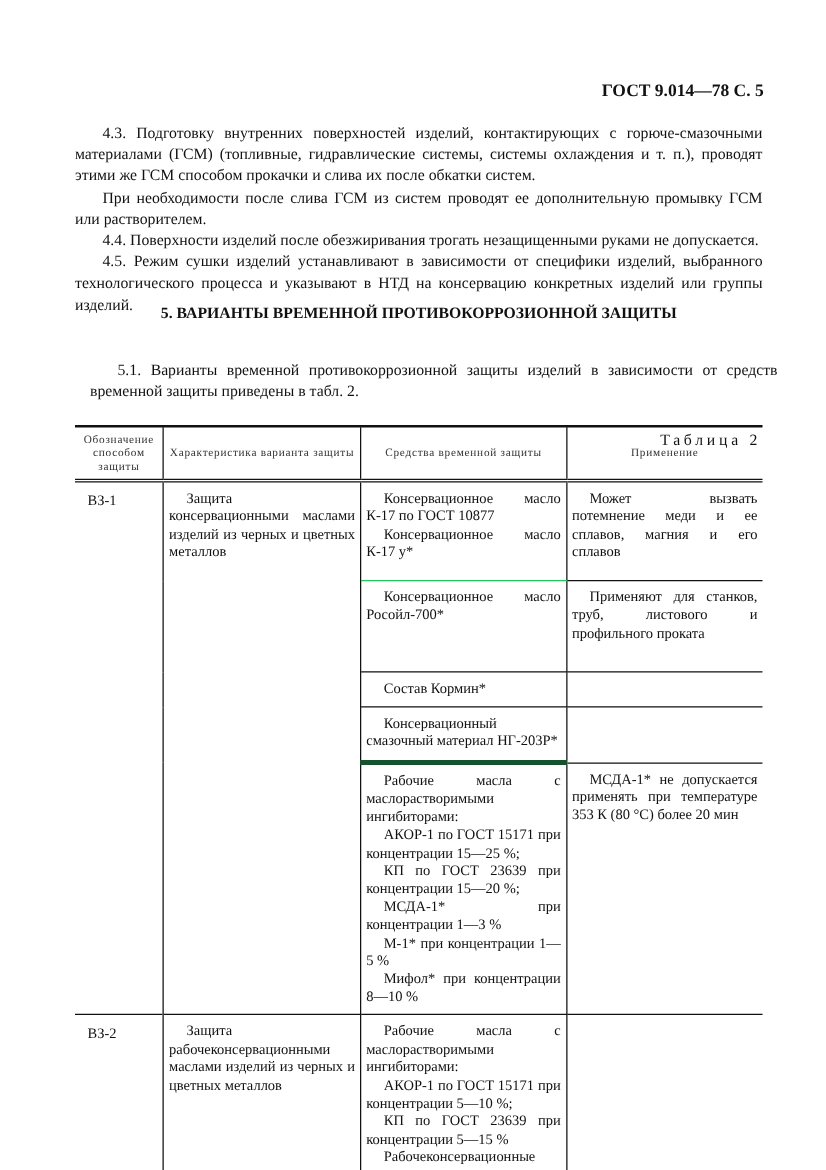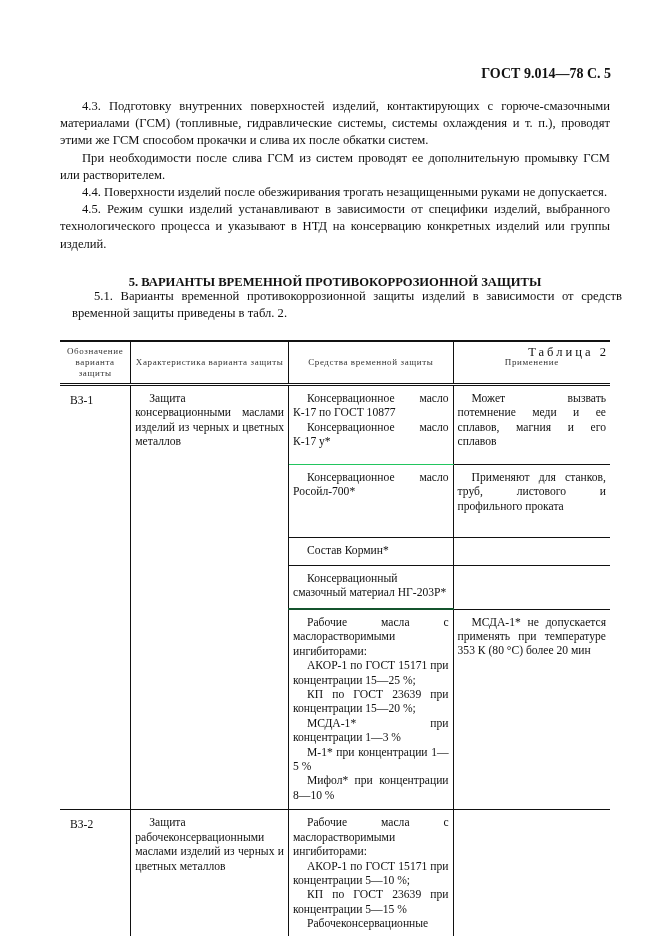--- a/index.html
+++ b/index.html
@@ -1,21 +1,21 @@
 <!DOCTYPE html>
 <html><head>
 <meta charset="utf-8">
 <style>
   html, body { margin:0; padding:0; background:#fff; }
   body { width:661px; height:936px; position:relative; overflow:hidden;
          font-family:"Liberation Serif", "DejaVu Serif", serif; color:#111; }
   .page-header { position:absolute; top:66px; right:50px; font-weight:bold; font-size:14px; }
   .body-text { position:absolute; left:60px; width:550px; top:98px; font-size:12.6px; line-height:17.2px; text-align:justify; }
   .body-text p { margin:0; text-indent:22px; }
-  .section-title { position:absolute; left:60px; width:550px; top:242px; text-align:center; font-weight:bold; font-size:12.6px; line-height:17px;margin-top:32px; }
+  .section-title { position:absolute; left:60px; width:550px; top:242px; text-align:center; font-weight:bold; font-size:12.6px; line-height:17px; }
   .intro { position:absolute; left:72px; width:550px; top:288px; font-size:12.6px; line-height:17.2px; text-align:justify; }
   .intro p { margin:0; text-indent:22px; }
   .table-caption { position:absolute; right:52px; top:321px; font-size:12.6px; letter-spacing:3px;margin-top:24px; }
   table { position:absolute; left:60px; top:340px; width:550px; border-collapse:collapse; font-size:11.6px; line-height:14.4px; }
   th { font-weight:normal; font-size:9px; line-height:11px; letter-spacing:0.6px; text-align:center; padding:4px 3px; border-left:1px solid #111; border-right:1px solid #111; border-bottom:3px double #111; color:#333; }
   table { border-top:2px solid #111; }
   th:first-child { border-left:none; }
   th:last-child { border-right:none; }
   td { vertical-align:top; border-left:1px solid #111; border-right:1px solid #111; padding:0; }
   td:first-child { border-left:none; }
@@ -47,21 +47,21 @@
 
 <div class="intro">
   <p>5.1. Варианты временной противокоррозионной защиты изделий в зависимости от средств временной защиты приведены в табл. 2.</p>
 </div>
 
 <div class="table-caption">Таблица 2</div>
 
 <table>
   <thead>
     <tr>
-      <th class="c1">Обозначение варианта защиты</th>
+      <th class="c1">Обозначение способом защиты</th>
       <th class="c2">Характеристика варианта защиты</th>
       <th class="c3">Средства временной защиты</th>
       <th class="c4">Применение</th>
     </tr>
   </thead>
   <tbody>
 
     <tr>
       <td rowspan="5">
           <div class="code">ВЗ-1</div>
@@ -101,21 +101,21 @@
             <p class="ind">Состав Кормин*</p>
           </div>
         </td>
       <td style="border-bottom:1px solid #111;">
           <div class="cell">
             <p class="ind"></p>
           </div>
         </td>
     </tr>
     <tr>
-      <td style="border-bottom:2px solid #14532d;">
+      <td style="border-bottom:4px solid #14532d;">
           <div class="cell" style="height:30px;">
             <p class="ind">Консервационный смазочный материал НГ-203Р*</p>
           </div>
         </td>
       <td style="border-bottom:1px solid #111;">
           <div class="cell">
             <p class="ind"></p>
           </div>
         </td>
     </tr>

